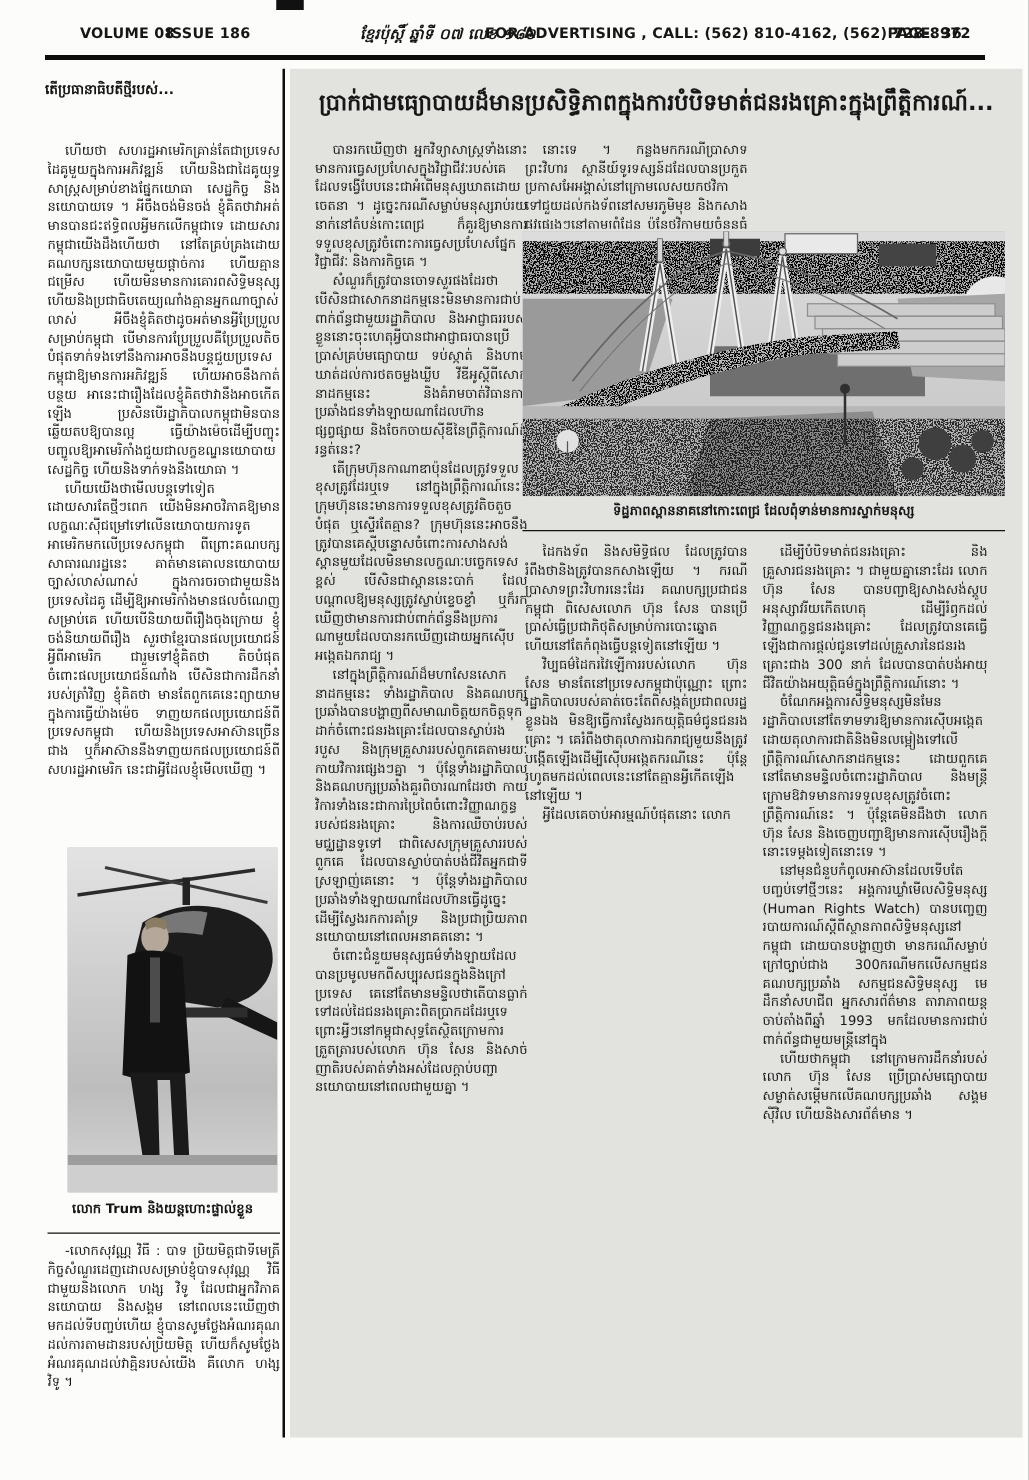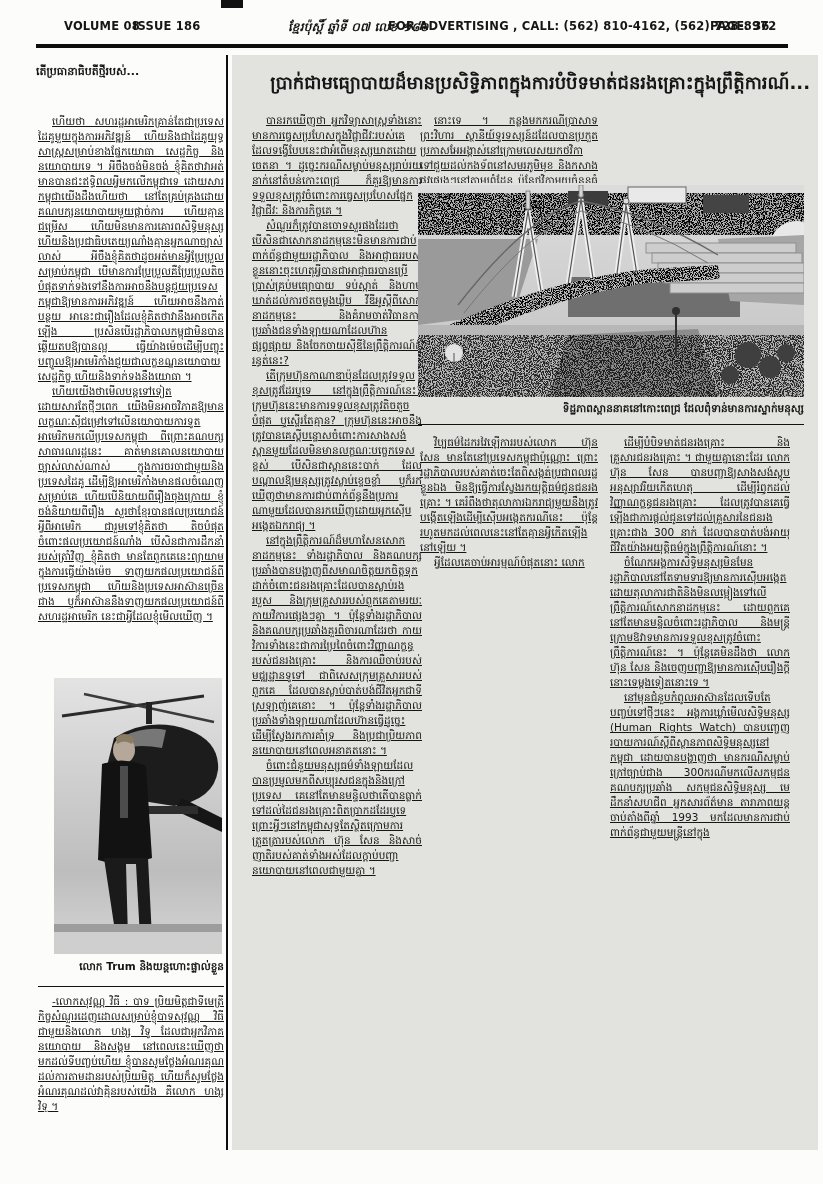--- a/index.html
+++ b/index.html
@@ -13,35 +13,35 @@
   }
   .abs { position:absolute; }
   .top-mark { left:221px; top:0; width:22px; height:8px; background:#111; }
   
   .hdr-item { top:19px; font-size:11.5px; font-weight:bold; letter-spacing:.2px; white-space:nowrap; }
   .hdr-khmer { font-size:12px; font-weight:bold;font-style:italic; }
   .hdr-rule { left:36px; top:44px; width:752px; height:4px; background:#0d0d0d; }
   
   .headline1 { left:36px; top:60px; width:188px; height:48px;
     font-size:11px; font-weight:bold; line-height:24px; text-align:left; overflow:hidden; }
-  .body-col { font-size:10.5px; line-height:15px; text-align:justify; overflow:hidden;text-decoration:underline; }
+  .body-col { font-size:10.5px; line-height:15px; text-align:justify; overflow:hidden; }
   .para { text-indent:14px; margin:0; }
   .col1-body { left:38px; top:114px; width:186px; height:560px; }
   .photo-frame { background:#c9c9c9; overflow:hidden; }
   .photo1 { left:54px; top:678px; width:168px; height:276px; }
-  .caption { font-size:10.5px; font-weight:bold; text-align:right; overflow:hidden; white-space:nowrap; }
+  .caption { font-size:10.5px; font-weight:bold; text-align:center; overflow:hidden; white-space:nowrap; }
   .caption1 { left:36px; top:960px; width:188px; }
   .rule1 { left:38px; top:986px; width:186px; height:1px; background:#111; }
   .col1-signoff { left:38px; top:994px; width:186px; height:118px; }
   
   .divider-v { left:226px; top:55px; width:2px; height:1095px; background:#0d0d0d; }
   
   .gray-panel { left:232px; top:55px; width:586px; height:1095px; background:#e2e2df; }
   .headline2 { position:absolute; left:8px; top:8px; width:570px; height:42px;
-    font-size:18px; font-weight:bold; line-height:40px; text-align:right;
+    font-size:18px; font-weight:bold; line-height:40px; text-align:center;
     white-space:nowrap; overflow:hidden; }
   .colA { position:absolute; left:8px;  top:58px;  width:170px; height:1028px;margin-left:12px; }
   .colB-top { position:absolute; left:188px; top:58px; width:178px; height:70px; }
   .colC-top { position:absolute; left:378px; top:58px; width:180px; height:70px; }
   .photo2 { position:absolute; left:186px; top:130px; width:386px; height:212px; }
   .caption2 { position:absolute; left:186px; top:347px; width:386px; }
   .rule2 { position:absolute; left:186px; top:369px; width:386px; height:1px; background:#111; }
   .colB-bot { position:absolute; left:188px; top:380px; width:178px; height:668px; }
   .colC-bot { position:absolute; left:378px; top:380px; width:180px; height:668px; }
   svg { display:block; }
@@ -189,23 +189,25 @@
         <circle cx="36" cy="168" r="9" fill="#e2e2e2"></circle>
           <line x1="36" y1="168" x2="36" y2="184" stroke="#555"></line>
         <line x1="258" y1="128" x2="258" y2="170" stroke="#2f2f2f" stroke-width="2"></line>
           <circle cx="258" cy="126" r="4" fill="#2f2f2f"></circle>
       </svg>
     </div>
     <div class="caption caption2">ទិដ្ឋភាពស្ពាននាគនៅកោះពេជ្រ ដែលពុំទាន់មានការស្ទាក់មនុស្ស</div>
     <div class="rule2"></div>
 
     <div class="body-col colB-bot">
+        <p class="para">ដៃកងទ័ព និងសមិទ្ធិផល ដែលត្រូវបានរំពឹងថានិងត្រូវបានកសាងឡើយ ។ ករណីប្រាសាទព្រះវិហារនេះដែរ គណបក្សប្រជាជនកម្ពុជា ពិសេសលោក ហ៊ុន សែន បានប្រើប្រាស់ធ្វើប្រជាភិថុតិសម្រាប់ការបោះឆ្នោត ហើយនៅតែកំពុងធ្វើបន្តទៀតនៅឡើយ ។</p>
         <p class="para">វិប្បធម៌ដៃករវៃឡើការរបស់លោក ហ៊ុន សែន មានតែនៅប្រទេសកម្ពុជាប៉ុណ្ណោះ ព្រោះរដ្ឋាភិបាលរបស់គាត់ចេះតែពិសង្កត់ប្រជាពលរដ្ឋខ្លួនឯង មិនឱ្យធ្វើការស្វែងរកយុត្តិធម៌ជូនជនរងគ្រោះ ។ គេរំពឹងថាតុលាការឯករាជ្យមួយនឹងត្រូវបង្កើតឡើងដើម្បីស៊ើបអង្កេតករណីនេះ ប៉ុន្តែរហូតមកដល់ពេលនេះនៅតែគ្មានអ្វីកើតឡើងនៅឡើយ ។</p>
         <p class="para">អ្វីដែលគេចាប់អារម្មណ៍បំផុតនោះ លោក</p>
       </div>
     <div class="body-col colC-bot">
         <p class="para">ដើម្បីបំបិទមាត់ជនរងគ្រោះ និងគ្រួសារជនរងគ្រោះ ។ ជាមួយគ្នានោះដែរ លោក ហ៊ុន សែន បានបញ្ជាឱ្យសាងសង់ស្តូបអនុស្សាវរីយកើតហេតុ ដើម្បីរំឭកដល់វិញ្ញាណក្ខន្ធជនរងគ្រោះ ដែលត្រូវបានគេធ្វើឡើងជាការផ្តល់ជូនទៅដល់គ្រួសារនៃជនរងគ្រោះជាង 300 នាក់ ដែលបានបាត់បង់អាយុជីវិតយ៉ាងអយុត្តិធម៌ក្នុងព្រឹត្តិការណ៍នោះ ។</p>
         <p class="para">ចំណែកអង្គការសិទ្ធិមនុស្សមិនមែនរដ្ឋាភិបាលនៅតែទាមទារឱ្យមានការស៊ើបអង្កេតដោយតុលាការជាតិនិងមិនលម្អៀងទៅលើព្រឹត្តិការណ៍សោកនាដកម្មនេះ ដោយពួកគេនៅតែមានមន្ទិលចំពោះរដ្ឋាភិបាល និងមន្ត្រីក្រោមឱវាទមានការទទួលខុសត្រូវចំពោះព្រឹត្តិការណ៍នេះ ។ ប៉ុន្តែគេមិនដឹងថា លោក ហ៊ុន សែន និងចេញបញ្ជាឱ្យមានការស៊ើបរឿងក្តីនោះទេម្តងទៀតនោះទេ ។</p>
         <p class="para">នៅមុនជំនួបកំពូលអាស៊ានដែលទើបតែបញ្ចប់ទៅថ្មីៗនេះ អង្គការឃ្លាំមើលសិទ្ធិមនុស្ស (Human Rights Watch) បានបញ្ចេញរបាយការណ៍ស្តីពីស្ថានភាពសិទ្ធិមនុស្សនៅកម្ពុជា ដោយបានបង្ហាញថា មានករណីសម្លាប់ក្រៅច្បាប់ជាង 300ករណីមកលើសកម្មជនគណបក្សប្រឆាំង សកម្មជនសិទ្ធិមនុស្ស មេដឹកនាំសហជីព អ្នកសារព័ត៌មាន តារាភាពយន្ត ចាប់តាំងពីឆ្នាំ 1993 មកដែលមានការជាប់ពាក់ព័ន្ធជាមួយមន្ត្រីនៅក្នុង</p>
+        <p class="para">ហើយថាកម្ពុជា នៅក្រោមការដឹកនាំរបស់លោក ហ៊ុន សែន ប្រើប្រាស់មធ្យោបាយសម្ងាត់សម្តើមកលើគណបក្សប្រឆាំង សង្គមស៊ីវិល ហើយនិងសារព័ត៌មាន ។</p>
       </div>
   </div>
 
 </div>
 
 </body></html>

